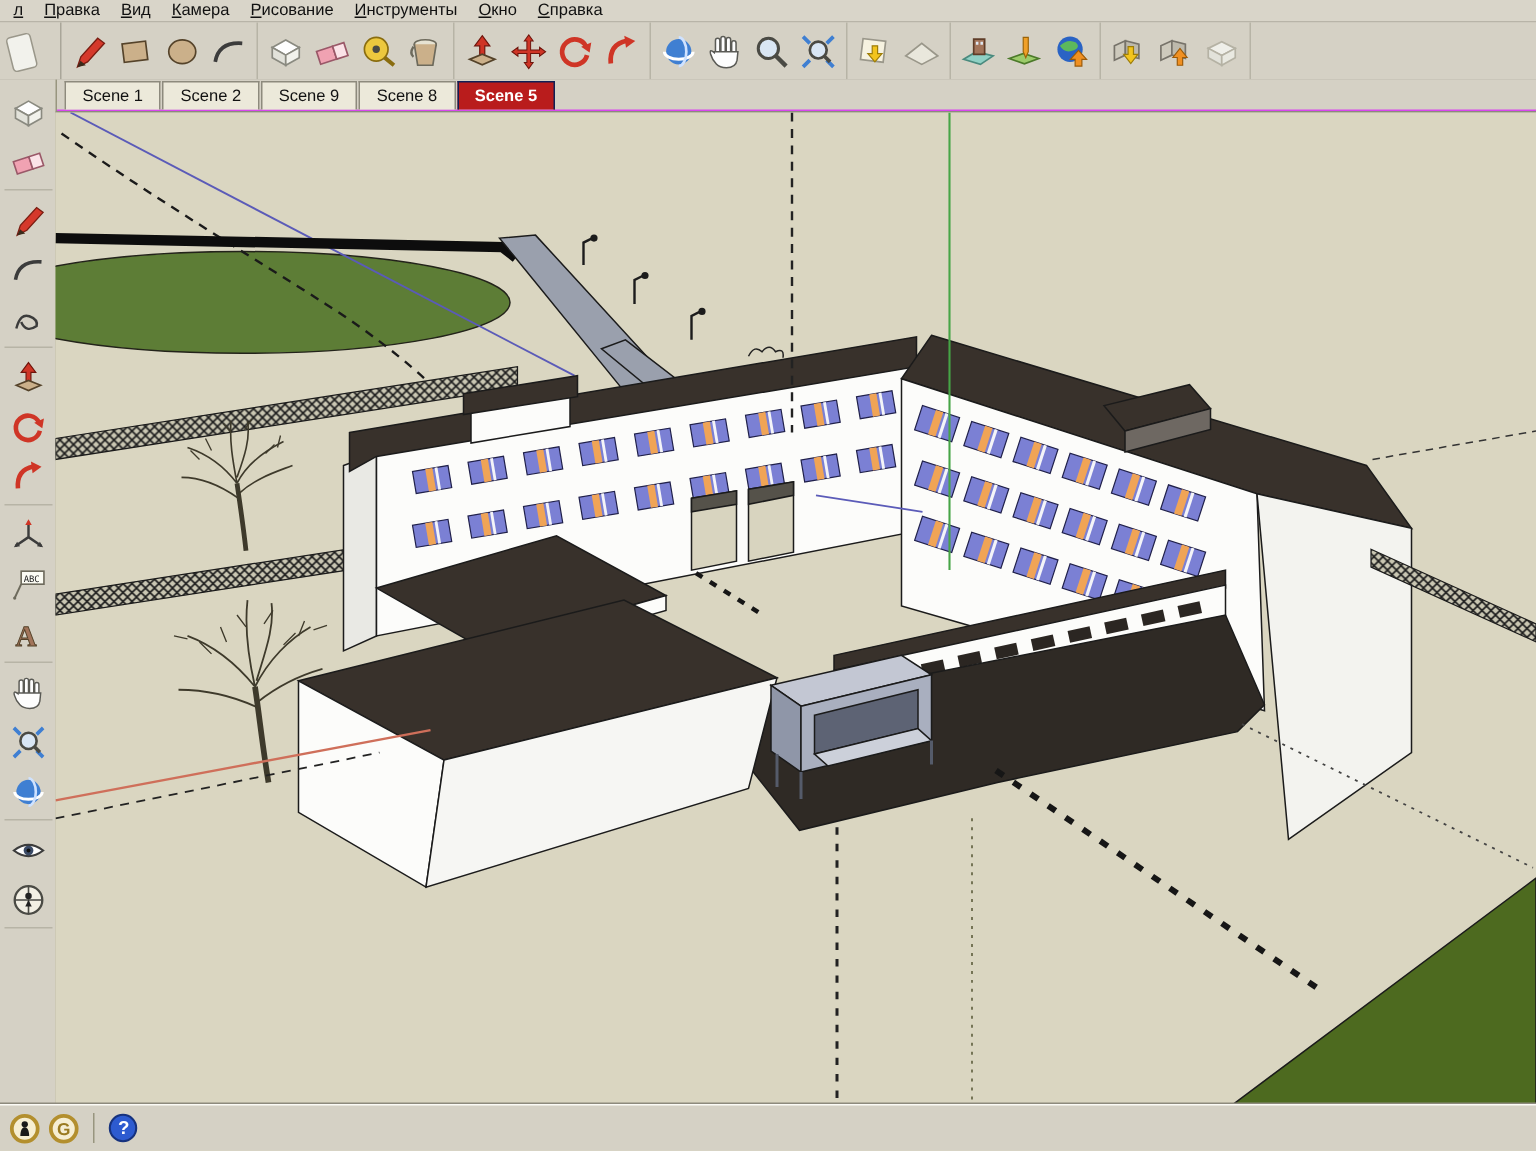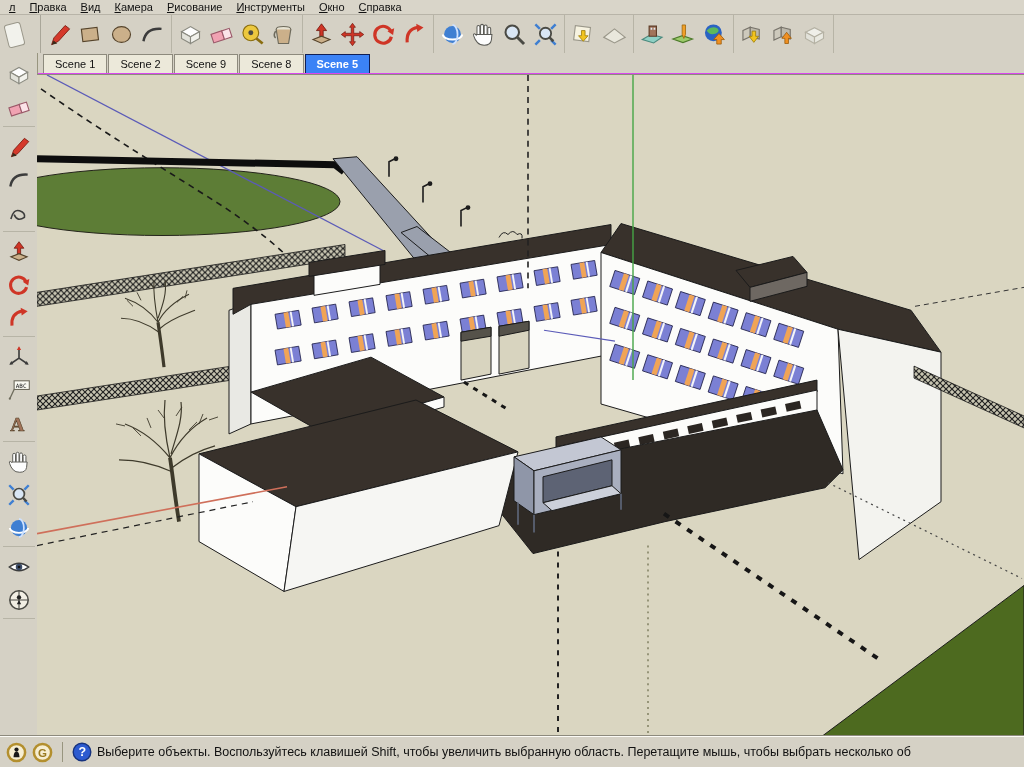--- a/index.html
+++ b/index.html
@@ -18,21 +18,21 @@
                 border:1px solid #9a978a;border-radius:3px;transform:rotate(-14deg)}
   #tb-groups{display:flex;align-items:center;height:38px}
   .tb-group{display:flex;align-items:center;height:38px;padding:0 3px;border-right:1px solid #b7b4a6}
   .tb-btn{width:31px;height:31px;display:flex;align-items:center;justify-content:center}
   .ic{display:inline-flex;align-items:center;justify-content:center}
   
   #tabsrow{position:absolute;top:53px;left:37px;right:0;height:20px;background:#d5d1c5;
            display:flex;align-items:flex-end;border-bottom:3px solid #d946ef;padding-left:6px}
   .tab{height:18px;line-height:18px;padding:0 11px;font-size:11px;background:#ece9da;
        border:1px solid #8d8a7d;border-bottom:none;margin-right:1px;cursor:default}
-  .tab.active{background:#3b82f6;color:#fff;font-weight:bold;border-color:#101f55}
+  .tab.active{background:#b91c1c;color:#fff;font-weight:bold;border-color:#101f55}
   
   #sidebar{position:absolute;top:53px;left:0;width:37px;bottom:30px;background:#d5d1c5;
            border-right:1px solid #98957f;display:flex;flex-direction:column;align-items:center;padding-top:3px}
   .sb-group{display:flex;flex-direction:column;align-items:center;padding:2px 0;
             border-bottom:1px solid #b7b4a6;width:32px;margin-bottom:1px}
   .sb-btn{width:30px;height:33px;display:flex;align-items:center;justify-content:center}
   
   #viewport{position:absolute;top:74px;left:37px;right:0;bottom:30px;background:#dad6c1;
             border-top:1px solid #8d8a7d}
   #viewport svg{display:block;width:100%;height:100%}
@@ -746,14 +746,13 @@
         </svg>
       </span>
     </span>
   <span class="sb-sep"></span>
   <span id="sb-help">
       <svg width="20" height="20" viewBox="0 0 20 20">
         <circle cx="10" cy="10" r="8.8" fill="#2d5bd0" stroke="#16327e" stroke-width="1.4"></circle>
         <text x="6.6" y="14.2" font-size="12.5" font-weight="bold" fill="#ffffff" font-family="Liberation Sans, sans-serif">?</text>
       </svg>
     </span>
-  <span id="sb-msg">Выберите объекты. Воспользуйтесь клавишей Shift, чтобы увеличить выбранную область. Перетащите мышь, чтобы выбрать несколько об</span>
 </div>
 
 </body></html>

